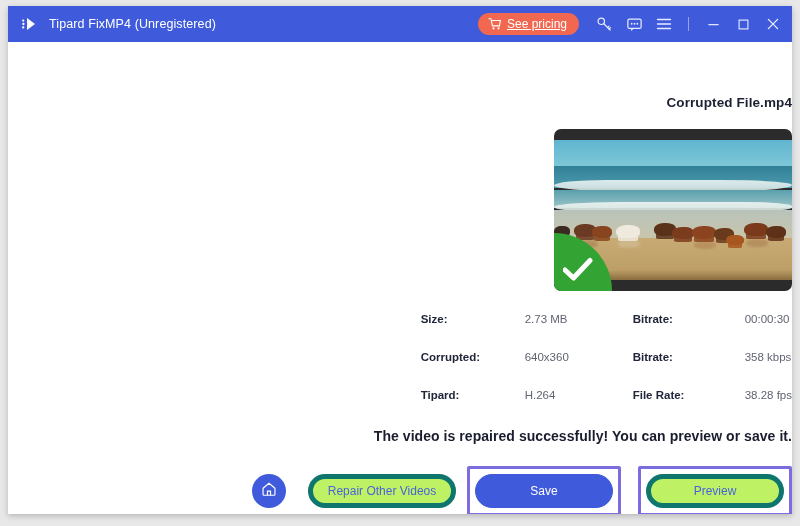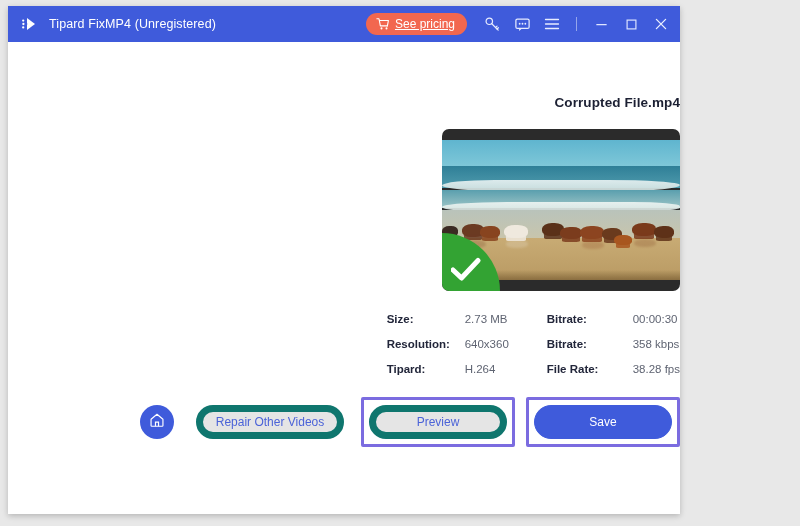--- a/index.html
+++ b/index.html
@@ -9,21 +9,21 @@
     height: 526px;
     background: #e8e8e8;
     font-family: "Liberation Sans", sans-serif;
     overflow: hidden;
   }
 
   .app-window {
     position: absolute;
     left: 8px;
     top: 6px;
-    width: 672px;
+    width: 784px;
     height: 508px;
     background: #ffffff;
     box-shadow: 0 2px 6px rgba(0,0,0,0.22);
     display: flex;
     flex-direction: column;
     overflow: hidden;
   }
 
   
   .titlebar {
@@ -206,20 +206,21 @@
   }
 
   
   .meta {
     margin-top: 22px;
     display: grid;
     grid-template-columns: 78px 82px 86px auto;
     row-gap: 13px;
     font-size: 11.5px;
     color: #1c2033;
+    gap: 26px;
   }
   .meta-key { font-weight: bold; color: #22263a; white-space: nowrap; }
   .meta-val { color: #5f6472; white-space: nowrap; }
 
   
   .success-msg {
     margin-top: 27px;
     font-size: 14px;
     font-weight: bold;
     color: #191d2e;
@@ -248,22 +249,22 @@
     height: 34px;
     border-radius: 17px;
     display: flex; align-items: center; justify-content: center;
     font-size: 12px;
     cursor: pointer;
     font-family: inherit;
     white-space: nowrap;
   }
 
   .pill-outline {
-    background: #e5e5e5;
-    border: 7px solid #0f766e;
+    background: #bef264;
+    border: 5px solid #0f766e;
     color: #4b63d8;
   }
 
   .pill-filled {
     background: #3f5bdb;
     border: 1px solid #3f5bdb;
     color: #ffffff;
   }
 
   .btn-repair { width: 148px; margin-left: 22px; }
@@ -399,48 +400,49 @@
         </svg>
       </div>
     </div>
 
     <div class="meta">
       <span class="meta-key">Size:</span>
       <span class="meta-val">2.73 MB</span>
       <span class="meta-key">Bitrate:</span>
       <span class="meta-val">00:00:30</span>
 
-      <span class="meta-key">Resolution:</span>
+      <span class="meta-key">Corrupted:</span>
       <span class="meta-val">640x360</span>
       <span class="meta-key">Bitrate:</span>
       <span class="meta-val">358 kbps</span>
 
       <span class="meta-key">Tipard:</span>
       <span class="meta-val">H.264</span>
       <span class="meta-key">File Rate:</span>
       <span class="meta-val">38.28 fps</span>
     </div>
 
+    <div class="success-msg">The video is repaired successfully! You can preview or save it.</div>
 
     <div class="actions">
 
       <div class="home-btn">
         <span>
           <svg width="18" height="18" viewBox="0 0 20 20">
             <path d="M3.4 9.2 L10 3.6 L16.6 9.2 V16 A0.9 0.9 0 0 1 15.7 16.9 H4.3 A0.9 0.9 0 0 1 3.4 16 Z" fill="none" stroke="#ffffff" stroke-width="1.3" stroke-linejoin="round"></path>
             <path d="M8.3 16.9 V12.4 H11.7 V16.9" fill="none" stroke="#ffffff" stroke-width="1.3"></path>
           </svg>
         </span>
       </div>
 
       <button class="pill pill-outline btn-repair">Repair Other Videos</button>
 
+      <div class="highlight-box box-save">
+        <button class="pill pill-filled">Save</button>
+      </div>
+
       <div class="highlight-box box-preview">
         <button class="pill pill-outline">Preview</button>
       </div>
-
-      <div class="highlight-box box-save">
-        <button class="pill pill-filled">Save</button>
-      </div>
     </div>
 
   </div>
 </div>
 
 </body></html>

